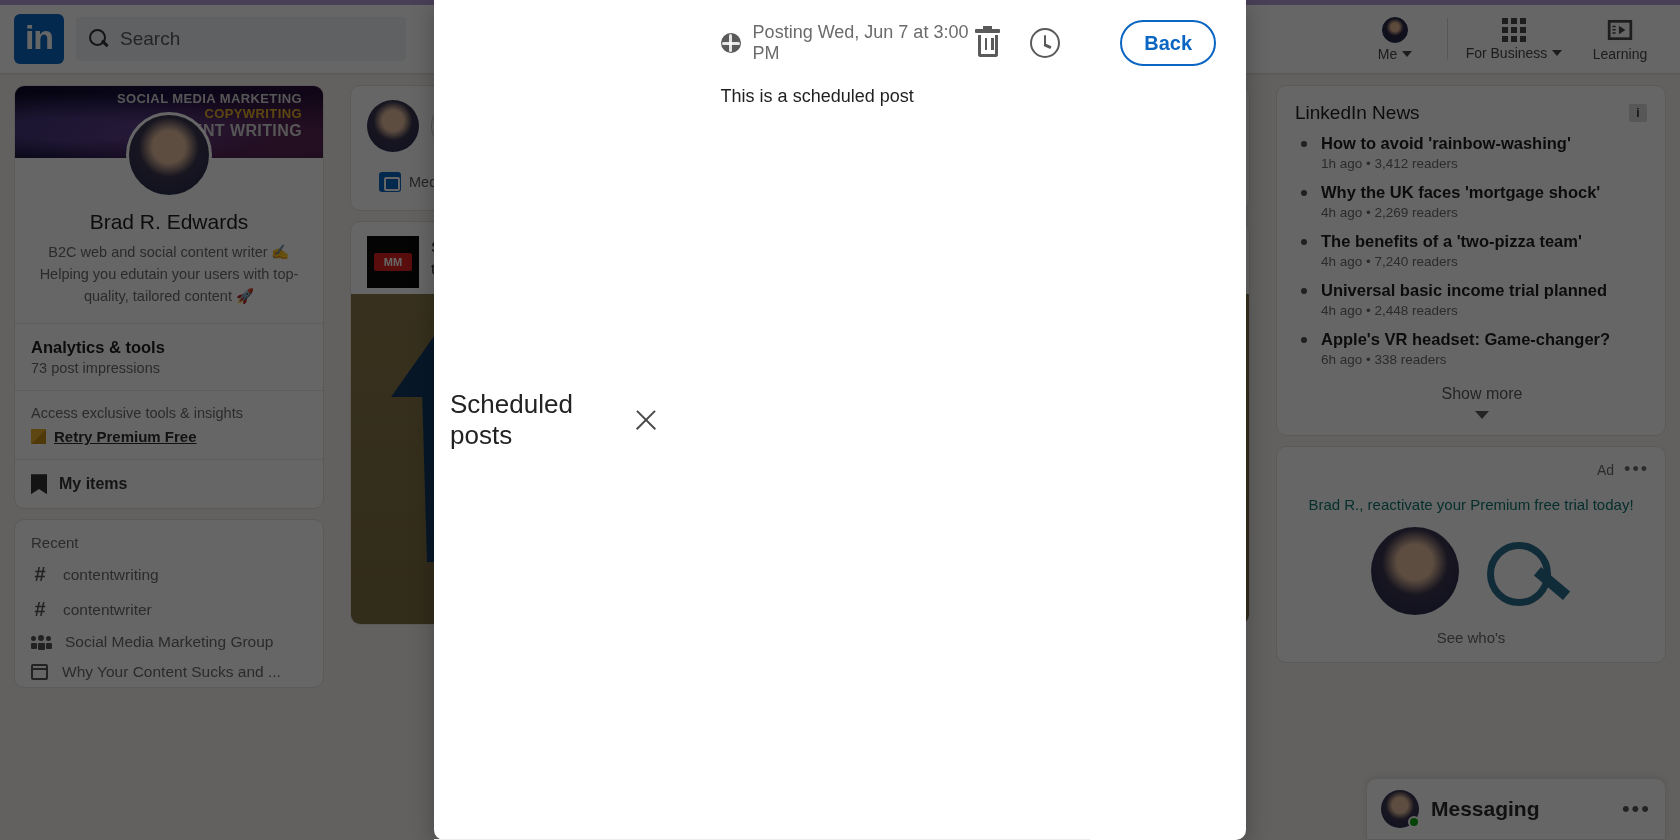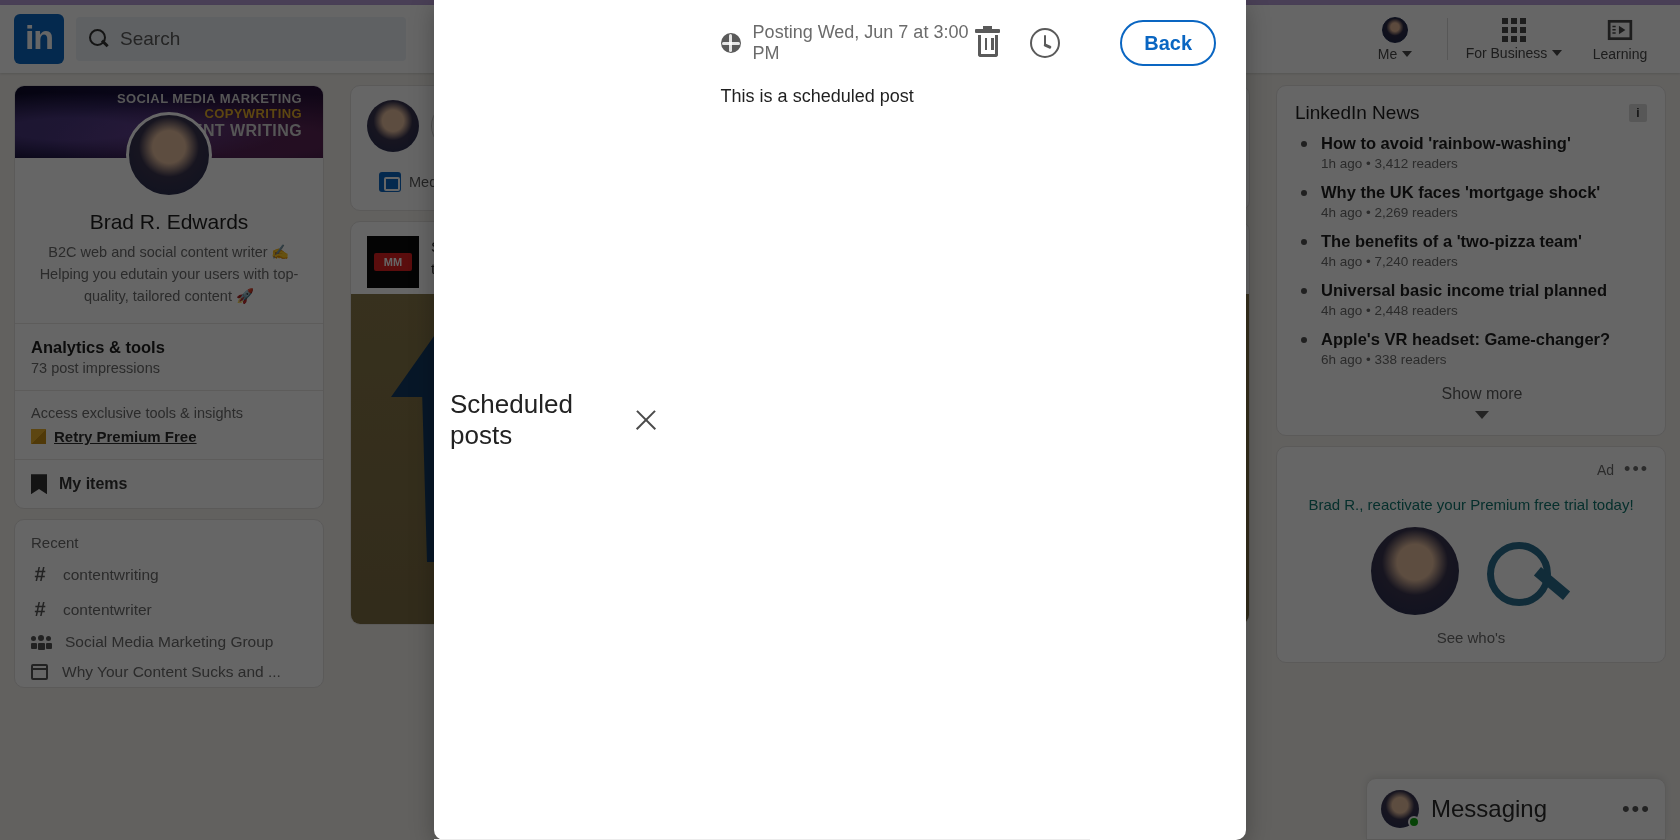--- a/index.html
+++ b/index.html
@@ -210,21 +210,21 @@
     position: absolute; right: 14px; bottom: 0; width: 300px; height: 62px;
     background: #fff; border: 1px solid #e3e1de; border-radius: 10px 10px 0 0;
     display: flex; align-items: center; padding: 0 14px; gap: 12px;
     box-shadow: 0 -2px 6px rgba(0,0,0,.08);
   }
   .msg-av {
     width: 38px; height: 38px; border-radius: 50%; position: relative; flex: none;
     background: radial-gradient(circle at 50% 40%, #e8c0a0 0 26%, #3a3550 48%, #222a52 100%);
   }
   .msg-av .online { position: absolute; right: -1px; bottom: 0px; width: 12px; height: 12px; border-radius: 50%; background: #0fa60f; border: 2px solid #fff; }
-  .msg-label { font-size: 24px; color: #2b2b2b; font-weight: 400; }
+  .msg-label { font-size: 21px; color: #2b2b2b; font-weight: 700; }
   .msg-dots { margin-left: auto; font-size: 22px; color: #555; letter-spacing: 2px; }
 
   
   .modal {
     position: absolute; left: 434px; top: 0; width: 812px; height: 840px;
     background: #fff; border-radius: 0 0 10px 10px;
     box-shadow: 0 6px 24px rgba(0,0,0,.28);
     z-index: 20; display: flex; flex-direction: row;
   }
   .modal-head {

